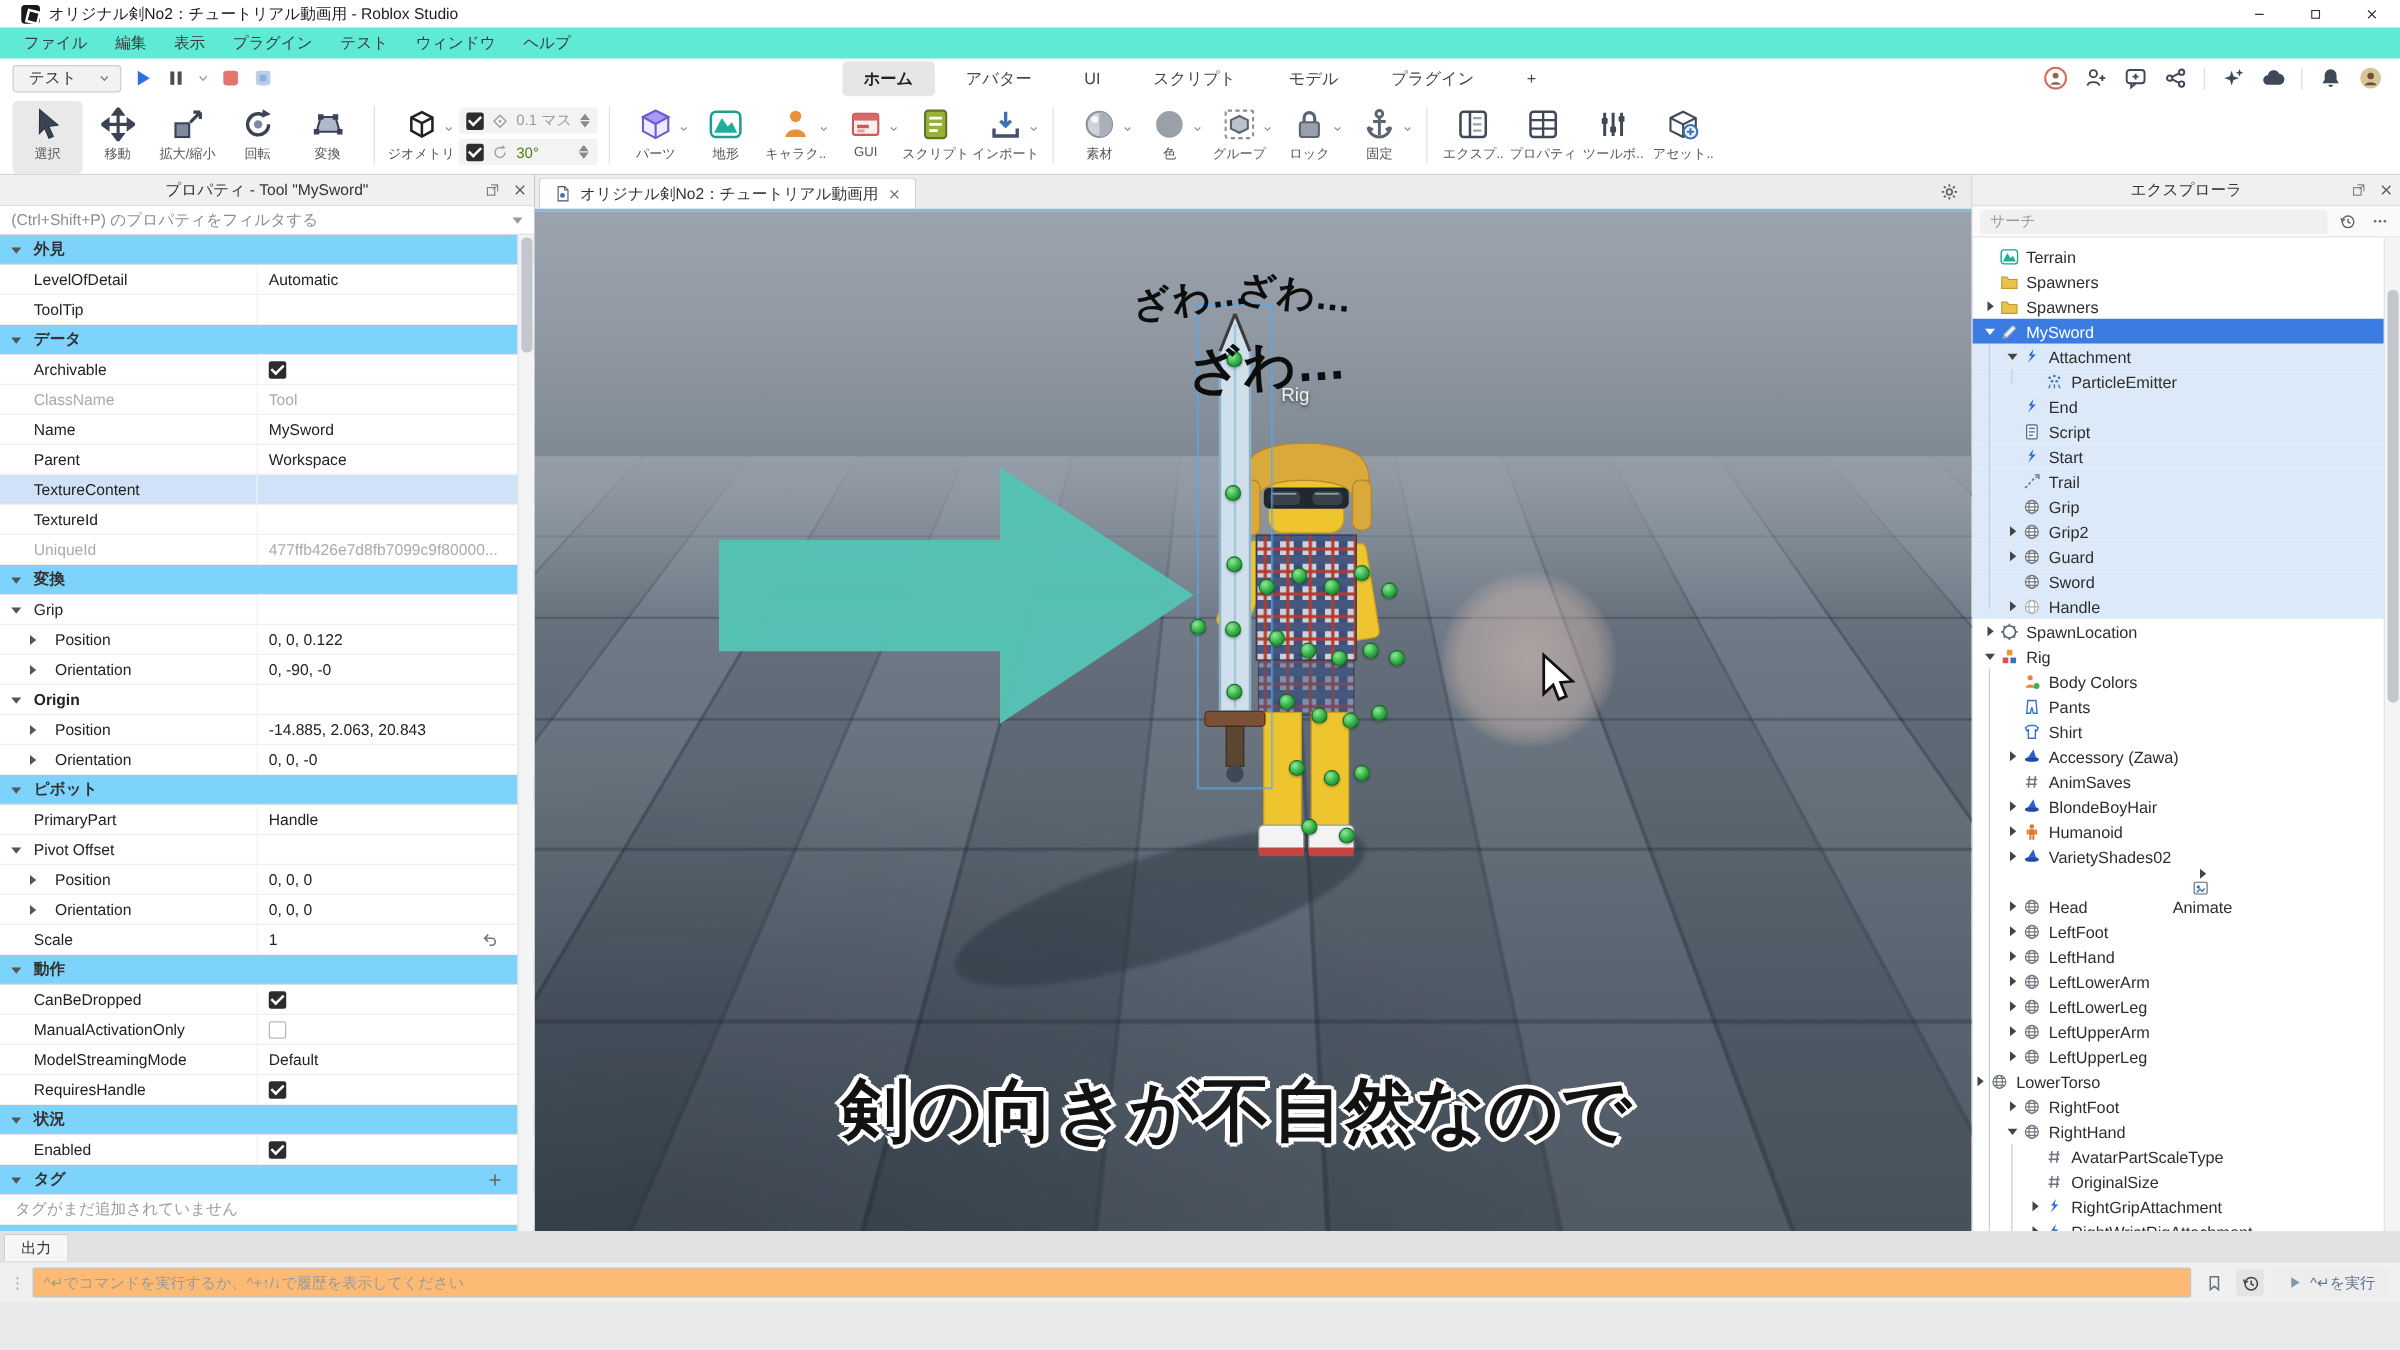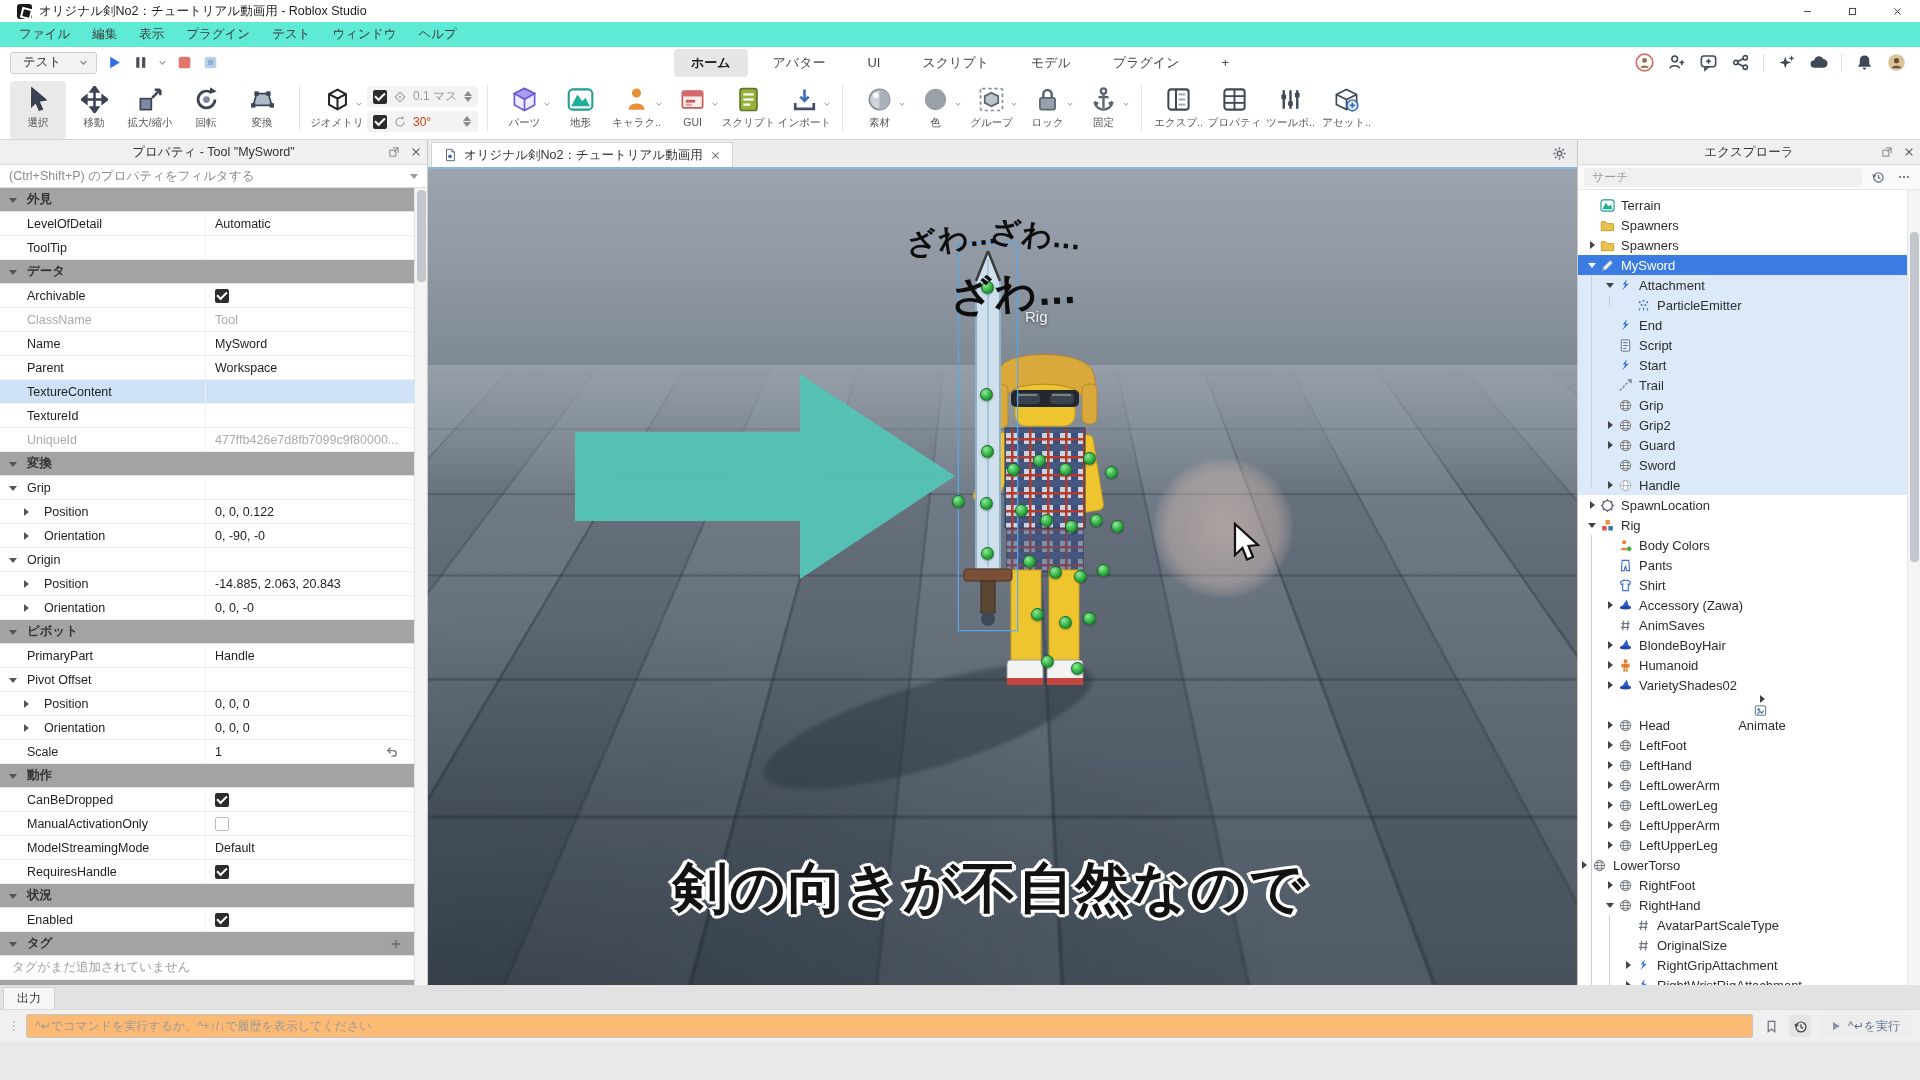--- a/index.html
+++ b/index.html
@@ -39,21 +39,21 @@
   .rsep { width:1px; background:#e3e3e3; margin:4px 9px 8px 9px; }
   .rtool { width:56px; display:flex; flex-direction:column; align-items:center; padding-top:3px; border-radius:4px; position:relative; }
   .rtool.active { background:#e9e9e9; }
   .rtool .ricon { width:27px; height:27px; margin-top:2px; }
   .rtool .rlabel { font-size:10.5px; color:#555; margin-top:3px; white-space:nowrap; }
   .rtool .rcaret { position:absolute; right:2px; top:13px; width:8px; height:8px; }
   .snapstack { display:flex; flex-direction:column; justify-content:flex-start; gap:4px; padding-top:5px; margin-left:2px; }
   .snaprow { display:flex; align-items:center; gap:6px; background:#f3f3f3; border-radius:3px; height:21px; padding:0 6px; }
   .snaprow .sicon { width:14px; height:14px; }
   .snaprow .stext { font-size:12px; color:#9a9a9a; min-width:44px; }
-  .snaprow.dark .stext { color:#c2410c; }
+  .snaprow.dark .stext { color:#4d7c0f; }
   .stepper { display:flex; flex-direction:column; gap:1px; }
   .stepper i { width:0; height:0; border-left:4px solid transparent; border-right:4px solid transparent; display:block; }
   .stepper .up { border-bottom:5px solid #8a8a8a; }
   .stepper .dn { border-top:5px solid #8a8a8a; }
   .cb { width:14px; height:14px; border-radius:2px; display:inline-flex; align-items:center; justify-content:center; flex:none; }
   .cb.on { background:#2c2c2c; }
   .cb.on::after { content:""; width:8px; height:4px; border-left:2px solid #fff; border-bottom:2px solid #fff; transform:rotate(-45deg) translate(1px,-1px); }
   .cb.off { background:#fff; border:1px solid #b9b9b9; }
 
   
@@ -65,21 +65,21 @@
   .panel-head .hbtn svg { width:12px; height:12px; }
 
   
   .props-panel { width:428px; flex:none; background:#fff; border-right:1px solid #c9c9c9; display:flex; flex-direction:column; }
   .filter-row { height:23px; border-bottom:1px solid #e0e0e0; background:#fff; display:flex; align-items:center; padding:0 9px; font-size:12.5px; color:#8d8d8d; flex:none; }
   .filter-row .fcaret { margin-left:auto; width:0; height:0; border-left:4px solid transparent; border-right:4px solid transparent; border-top:5px solid #999; }
   .props-list { flex:1; position:relative; overflow:hidden; background:#fff; }
   .prow { height:24px; display:flex; align-items:center; border-bottom:1px solid #f0f0f0; font-size:12.5px; position:relative; }
   .prow .ncell { width:205px; flex:none; display:flex; align-items:center; height:100%; padding-left:27px; position:relative; color:#222; }
   .prow .vcell { flex:1; display:flex; align-items:center; height:100%; padding-left:9px; color:#222; border-left:1px solid #f3f3f3; }
-  .prow.sec { background:#a3a3a3; border-bottom:1px solid #dedede; }
+  .prow.sec { background:#7dd3fc; border-bottom:1px solid #dedede; }
   .prow.sec .ncell { font-weight:bold; color:#333; width:auto; }
   .prow.dim .ncell, .prow.dim .vcell { color:#aaa; }
   .prow.selrow { background:#cfe2f7; }
   .prow .tri { position:absolute; left:9px; top:50%; }
   .tri.d { width:0;height:0;border-left:4px solid transparent;border-right:4px solid transparent;border-top:5px solid #555; transform:translateY(-2px); }
   .tri.r { width:0;height:0;border-top:4px solid transparent;border-bottom:4px solid transparent;border-left:5px solid #555; transform:translateY(-4px); }
   .prow .tri2 { left:24px; }
   .prow .ncell.ind1 { padding-left:44px; }
   .prow .undo { position:absolute; right:28px; width:15px; height:15px; }
   .prow .plusbtn { position:absolute; right:24px; width:14px; height:14px; }
@@ -626,21 +626,21 @@
             <span class="ncell ind1">Position</span>
             <span class="vcell">0, 0, 0.122</span>
           </div>
           <div class="prow">
             <span class="tri r tri2"></span>
             <span class="ncell ind1">Orientation</span>
             <span class="vcell">0, -90, -0</span>
           </div>
           <div class="prow">
             <span class="tri d"></span>
-            <span class="ncell" style="font-weight:normal">Origin</span>
+            <span class="ncell" style="font-weight:bold">Origin</span>
             <span class="vcell"></span>
           </div>
           <div class="prow">
             <span class="tri r tri2"></span>
             <span class="ncell ind1">Position</span>
             <span class="vcell">-14.885, 2.063, 20.843</span>
           </div>
           <div class="prow">
             <span class="tri r tri2"></span>
             <span class="ncell ind1">Orientation</span>

